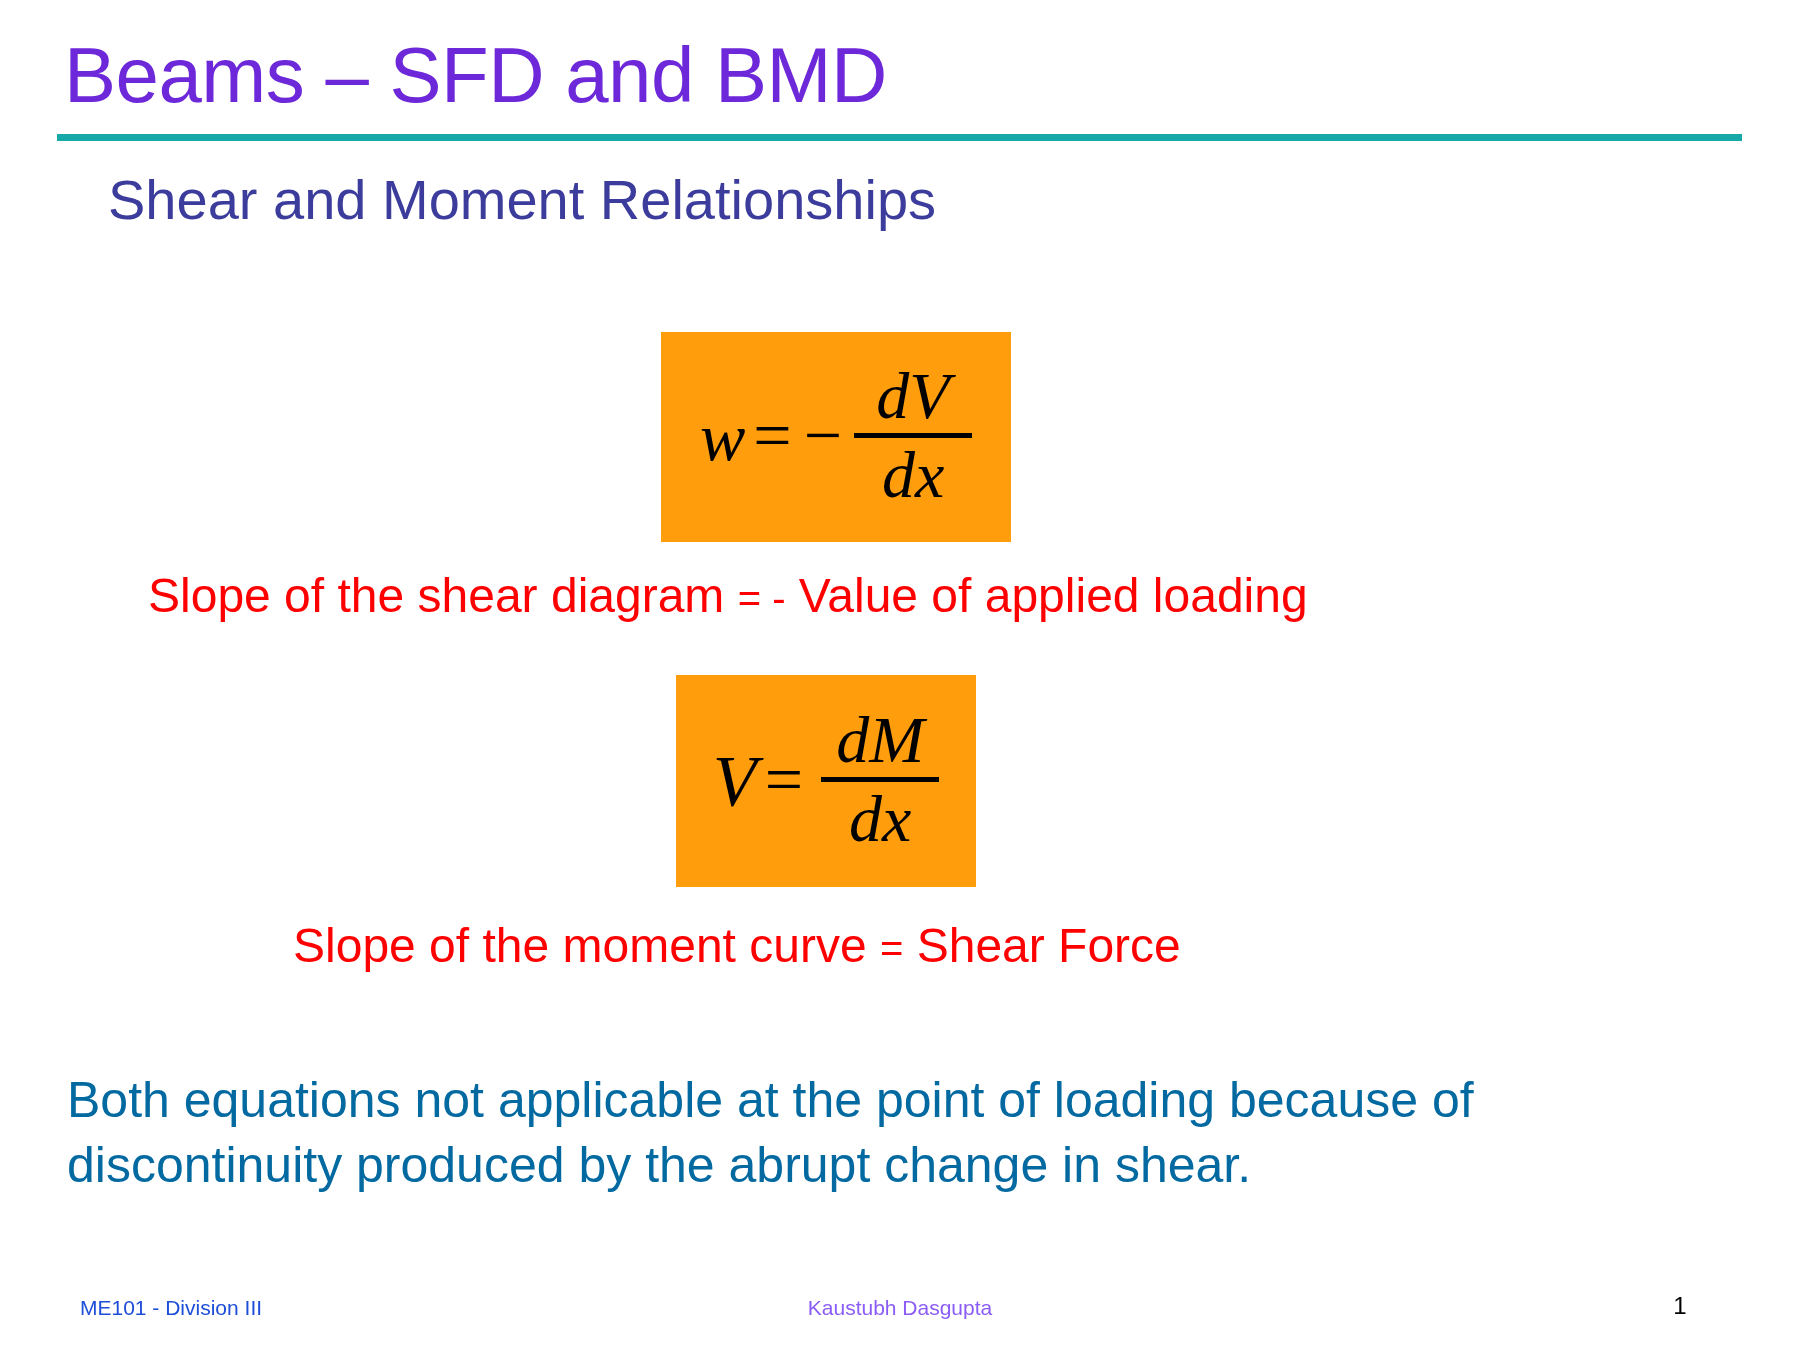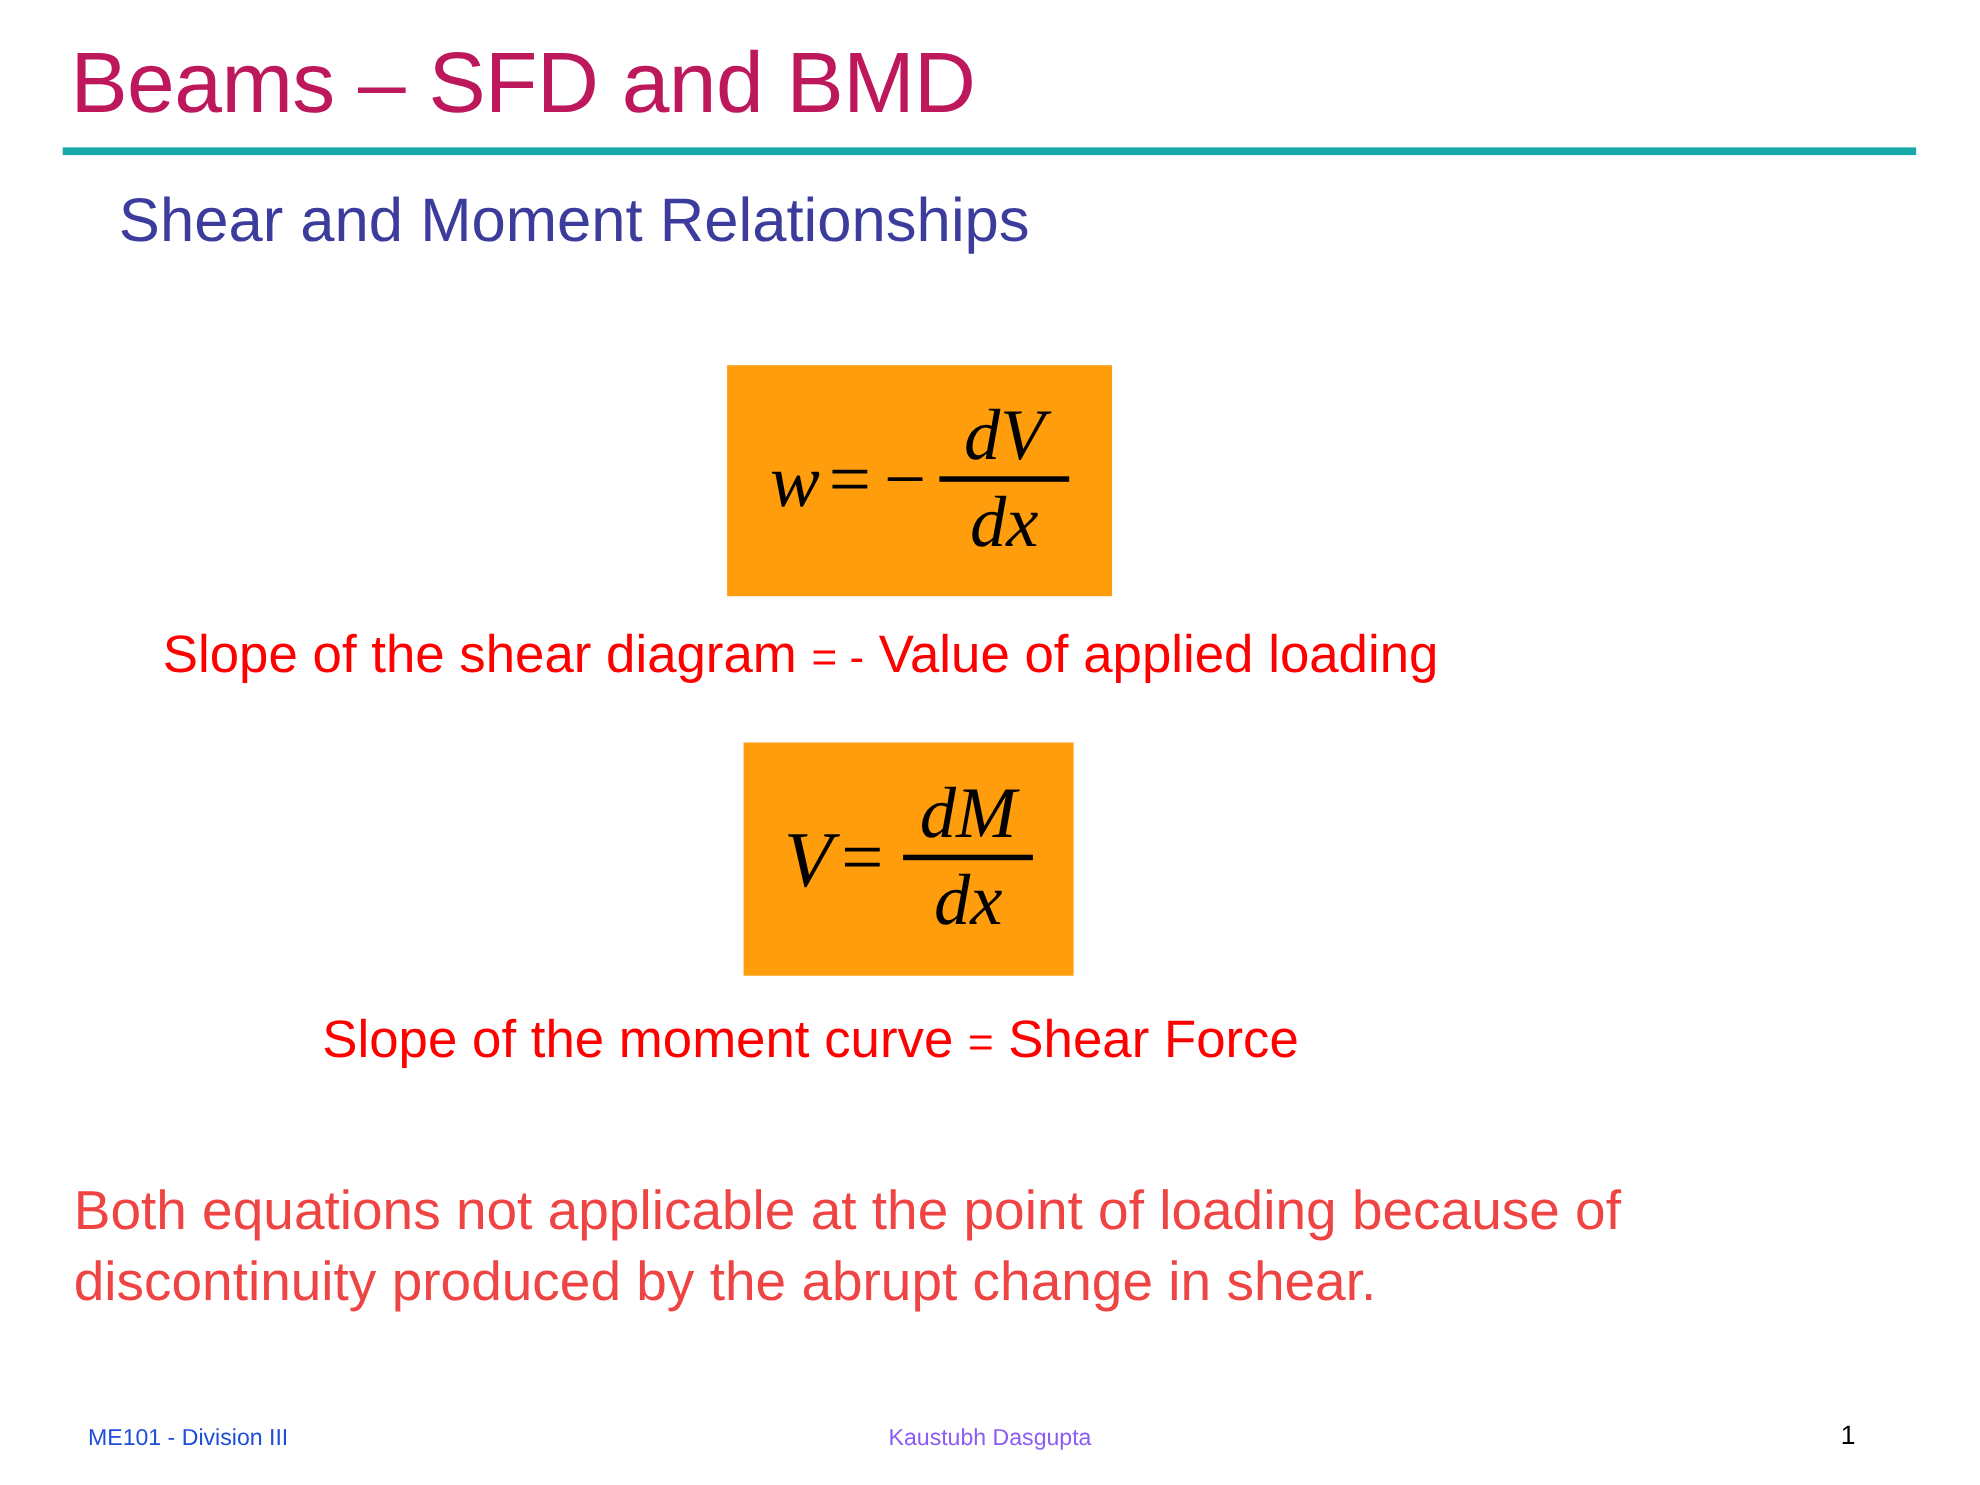--- a/index.html
+++ b/index.html
@@ -19,21 +19,21 @@
     overflow: hidden;
   }
 
   
   .title {
     position: absolute;
     left: 64px;
     top: 36px;
     font-size: 78px;
     line-height: 1.0;
-    color: #be185d;
+    color: #6d28d9;
     letter-spacing: -0.5px;
     white-space: nowrap;
   }
   .title-rule {
     position: absolute;
     left: 57px;
     top: 134px;
     width: 1685px;
     height: 7px;
     background: #17a8a8;
@@ -145,21 +145,21 @@
   }
 
   
   .body-text {
     position: absolute;
     left: 67px;
     top: 1068px;
     width: 1680px;
     font-size: 50px;
     line-height: 1.30;
-    color: #ef4444;
+    color: #0369a1;
   }
 
   
   .footer-left {
     position: absolute;
     left: 80px;
     top: 1296px;
     font-size: 21px;
     color: #1d4ed8;
   }

